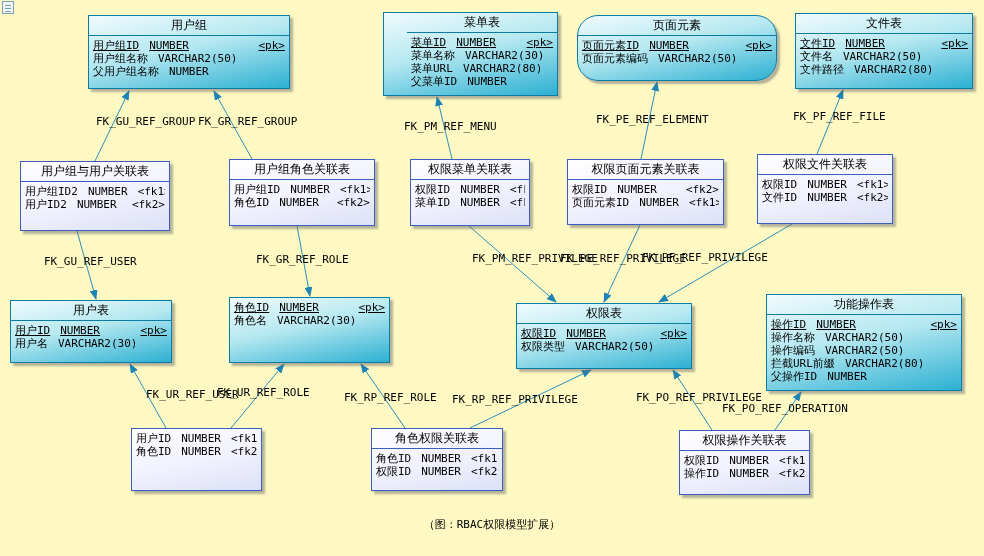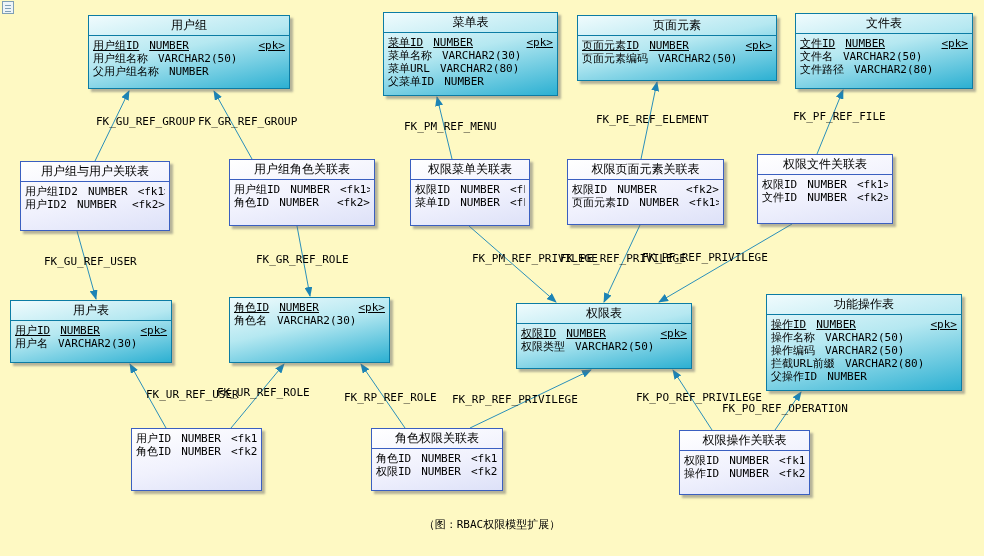--- a/index.html
+++ b/index.html
@@ -74,21 +74,21 @@
             <span class="c-type">VARCHAR2(50)</span>
             <span class="c-key"></span>
           </div>
           <div class="row">
             <span class="c-name">父用户组名称</span>
             <span class="c-type">NUMBER</span>
             <span class="c-key"></span>
           </div>
         </div>
       </div>
-      <div class="tbl entity" style="left: 383px; top: 12px; width: 175px; height: 84px;">
+      <div class="tbl entity" style="left: 383px; top: 12px; width: 175px; height: 84px; padding-left: 23px;">
         <div class="tbl-title">菜单表</div>
         <div class="tbl-body">
           <div class="row pk">
             <span class="c-name">菜单ID</span>
             <span class="c-type">NUMBER</span>
             <span class="c-key">&lt;pk&gt;</span>
           </div>
           <div class="row">
             <span class="c-name">菜单名称</span>
             <span class="c-type">VARCHAR2(30)</span>
@@ -99,21 +99,21 @@
             <span class="c-type">VARCHAR2(80)</span>
             <span class="c-key"></span>
           </div>
           <div class="row">
             <span class="c-name">父菜单ID</span>
             <span class="c-type">NUMBER</span>
             <span class="c-key"></span>
           </div>
         </div>
       </div>
-      <div class="tbl entity" style="left: 577px; top: 15px; width: 200px; height: 66px;">
+      <div class="tbl entity" style="left: 577px; top: 15px; width: 200px; height: 66px; border-radius: 21px;">
         <div class="tbl-title">页面元素</div>
         <div class="tbl-body">
           <div class="row pk">
             <span class="c-name">页面元素ID</span>
             <span class="c-type">NUMBER</span>
             <span class="c-key">&lt;pk&gt;</span>
           </div>
           <div class="row">
             <span class="c-name">页面元素编码</span>
             <span class="c-type">VARCHAR2(50)</span>

